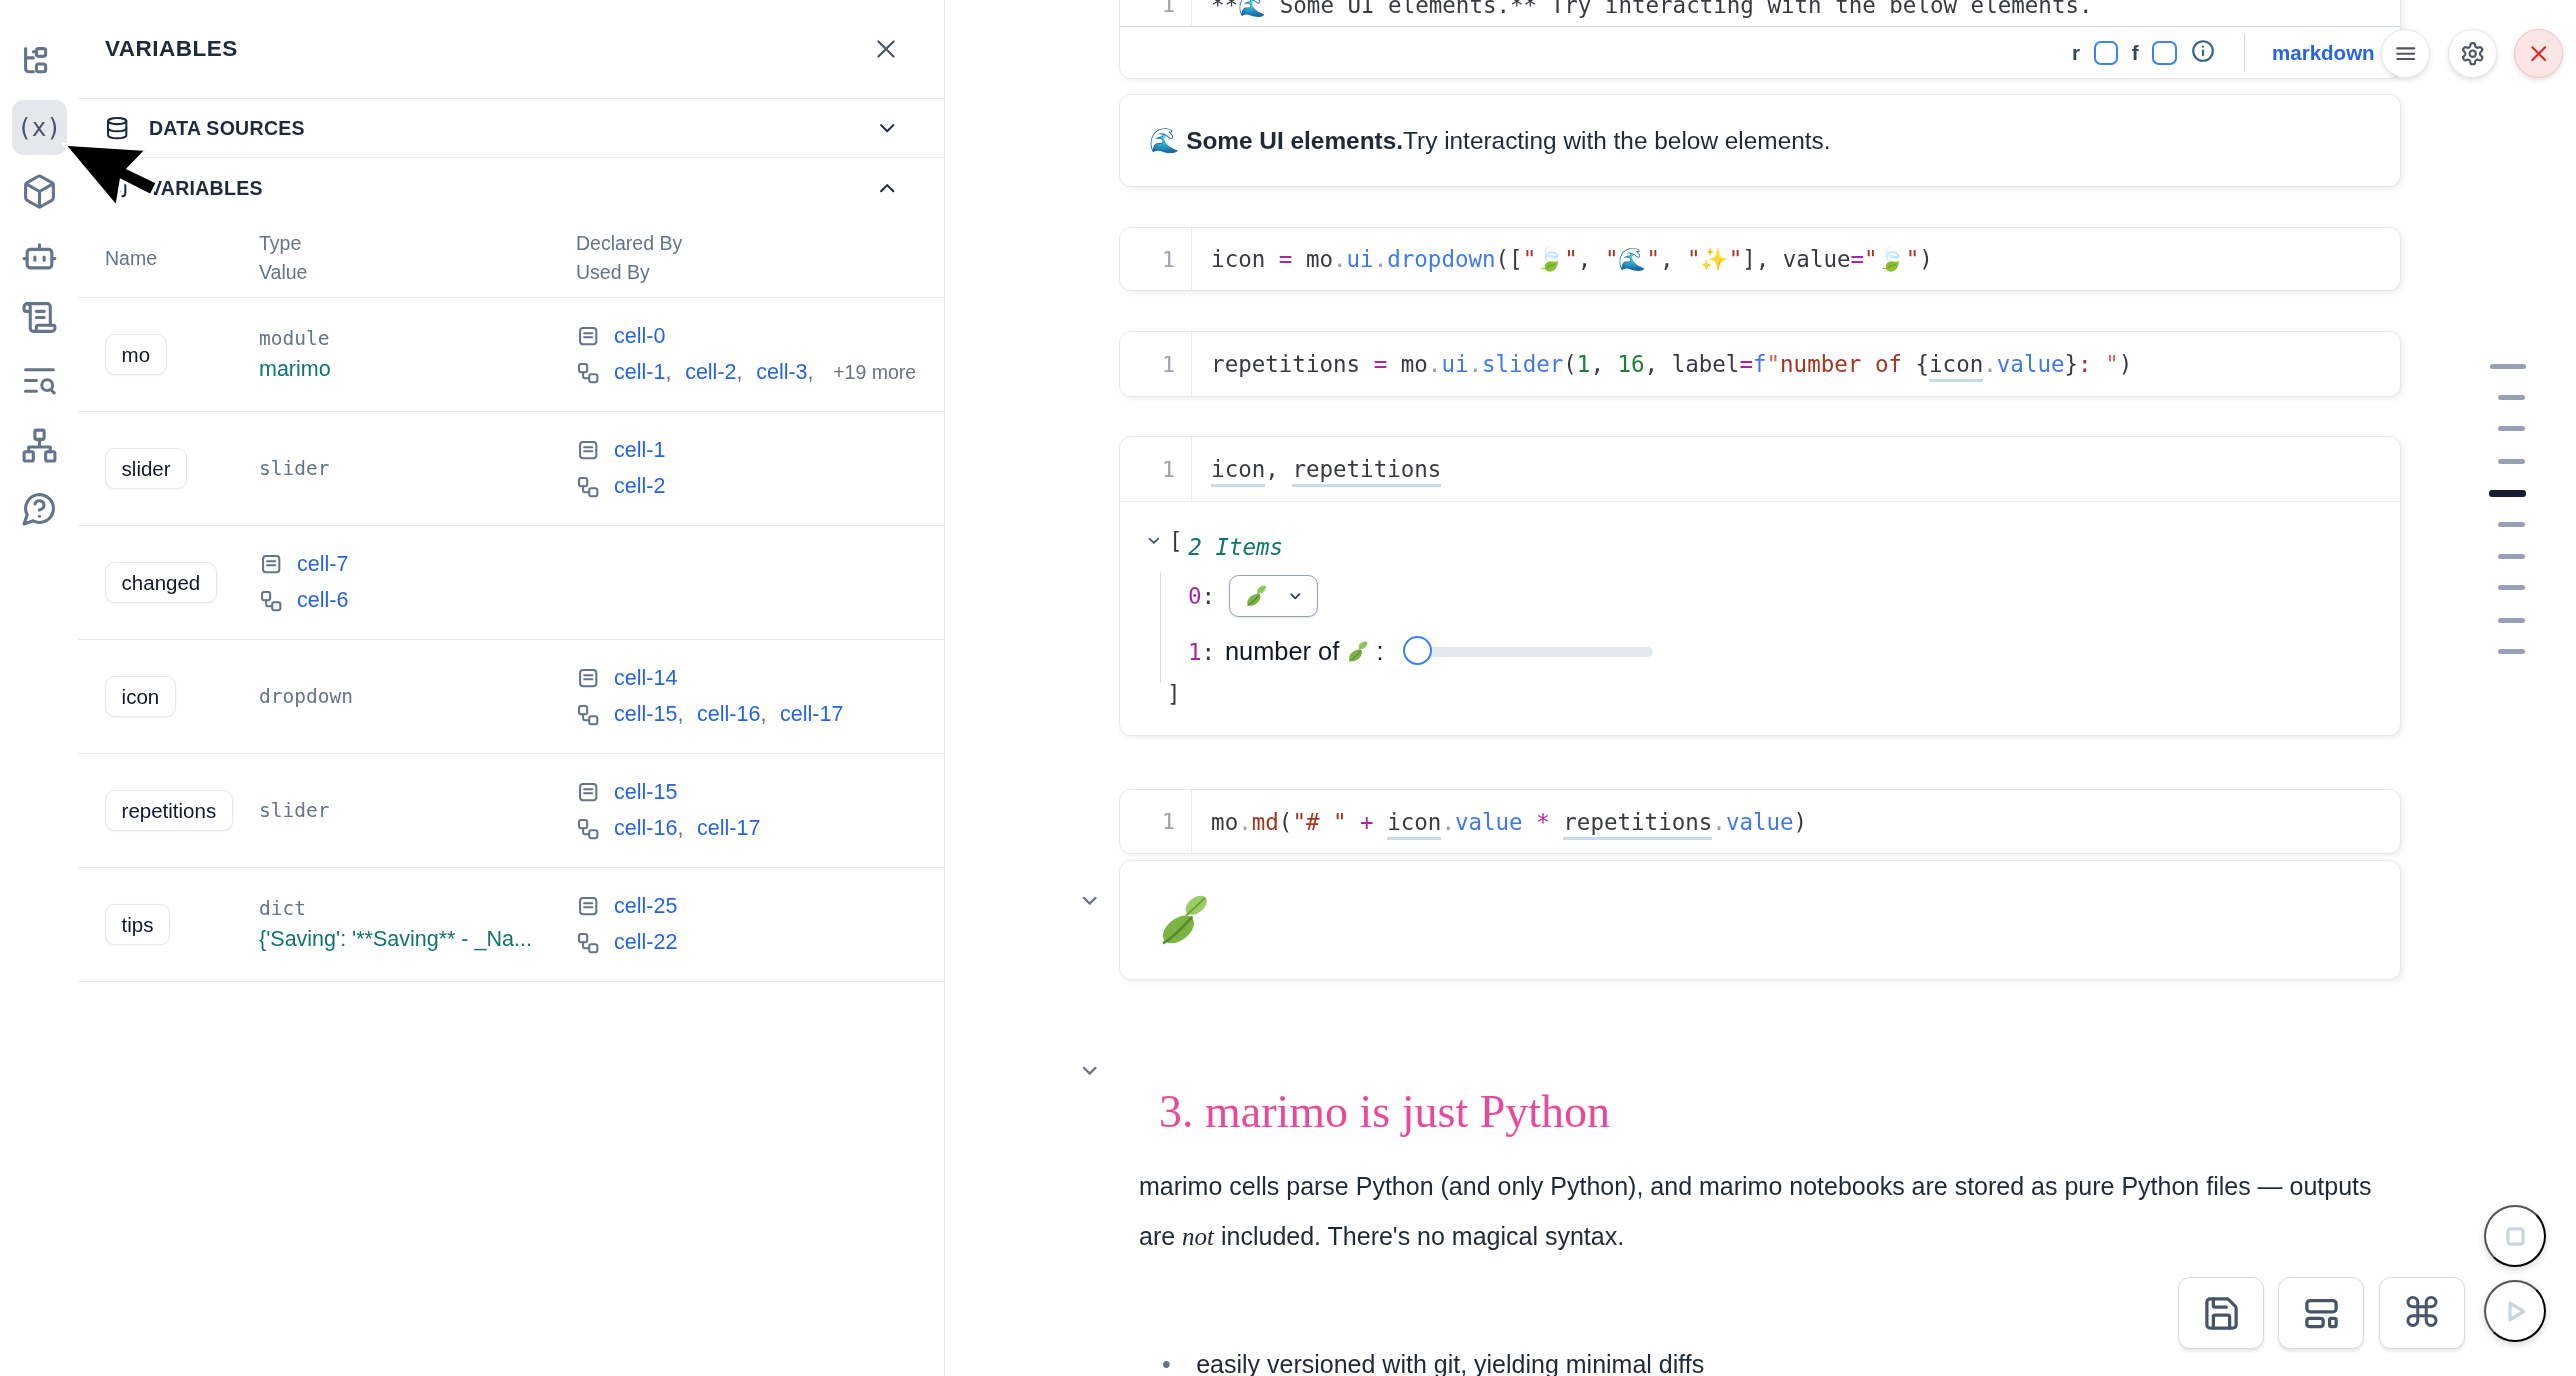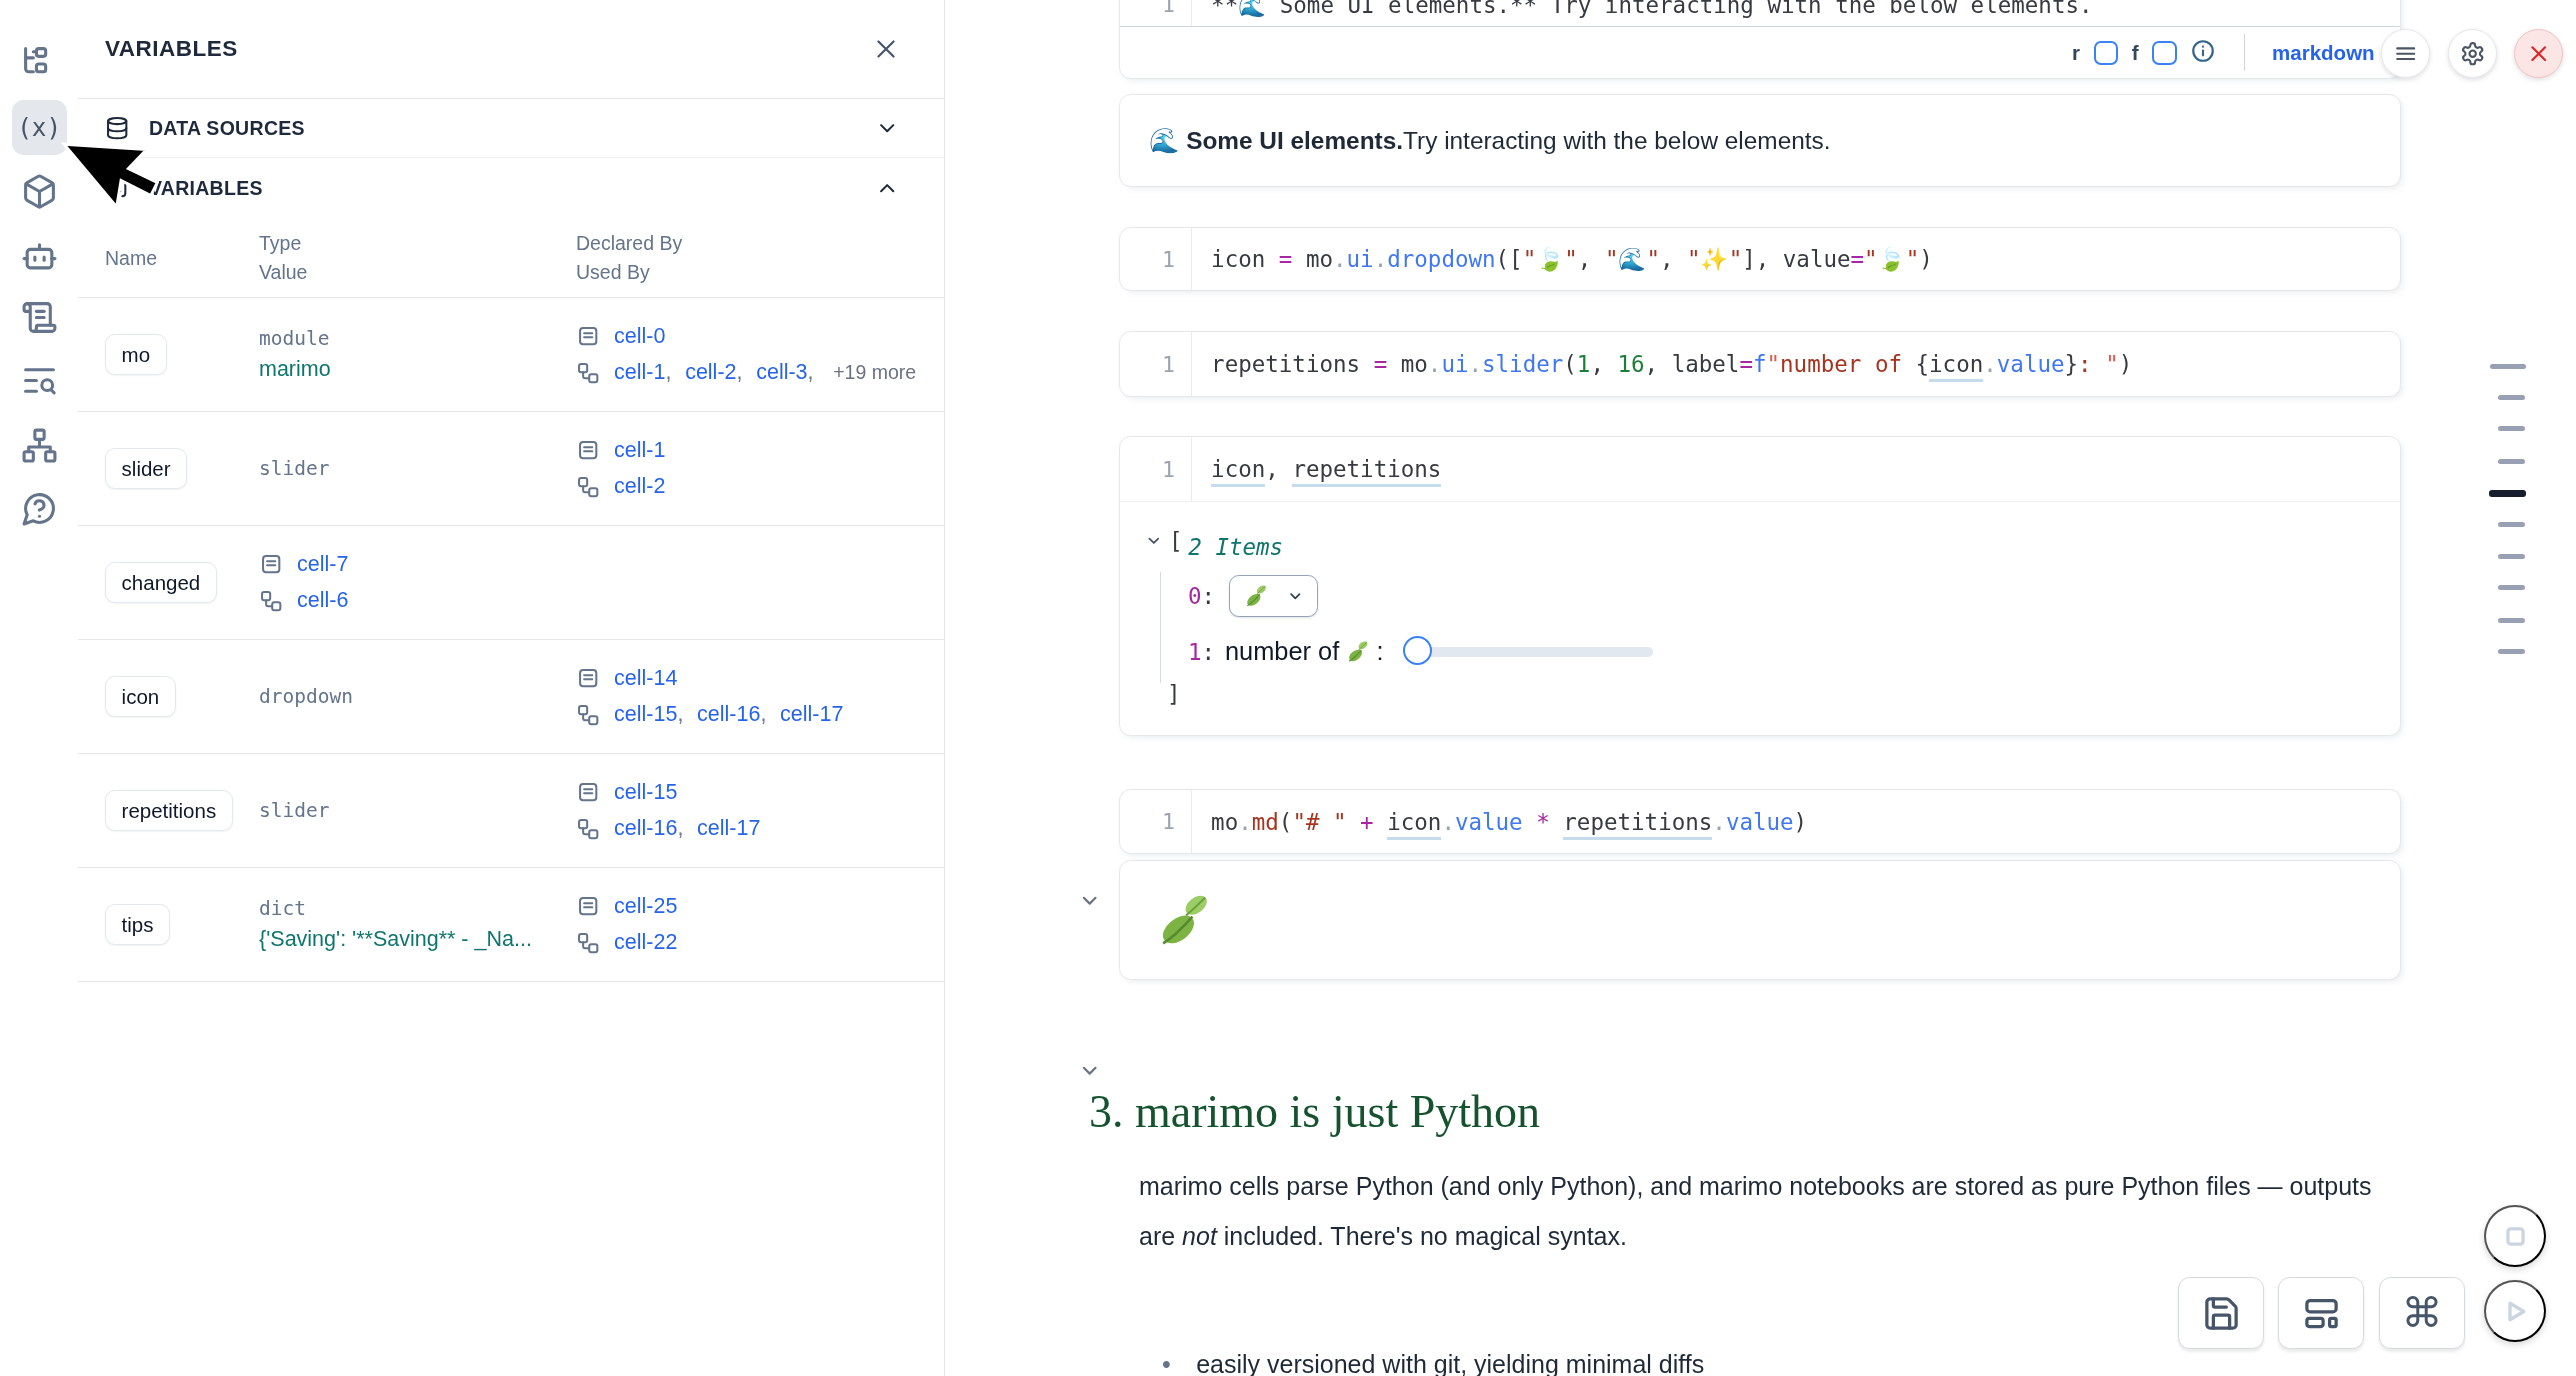--- a/index.html
+++ b/index.html
@@ -92,23 +92,23 @@
   .slider-label{font-family:"Liberation Sans",sans-serif;font-size:25.4px;color:#111827;display:inline-flex;align-items:center;gap:5.9px;}
   .uislider{position:relative;width:250px;height:31px;margin-left:9.8px;}
   .uislider .track{position:absolute;left:3.9px;top:10.7px;width:246px;height:9.8px;border-radius:4.9px;background:#e2e8f0;}
   .uislider .thumb{position:absolute;left:0;top:0;width:29px;height:29px;border-radius:50%;background:#fff;border:2.9px solid #3b82f6;box-sizing:border-box;}
 
   .leafcard{top:860px;height:120px;display:flex;align-items:center;padding-left:33px;}
 
   .outchev{position:absolute;width:23.4px;height:23.4px;}
   .outchev svg{width:23.4px;height:23.4px;stroke:#6b7280;fill:none;stroke-width:2.2;stroke-linecap:round;stroke-linejoin:round;}
 
-  .h2{position:absolute;left:1089px;top:1043px;font-family:"Liberation Serif",serif;font-weight:400;font-size:46px;color:#14532d;margin-top:42px;}
+  .h2{position:absolute;left:1159px;top:1043px;font-family:"Liberation Serif",serif;font-weight:400;font-size:46px;color:#ec4899;margin-top:42px;}
   .para{position:absolute;left:1139px;width:1260px;font-size:25px;line-height:50px;color:#1f2937;}
-  .para em{font-style:italic;}
+  .para em{font-style:italic;font-family:Liberation Serif, serif;}
   .bullet{position:absolute;left:1162px;top:1350px;display:flex;gap:25.4px;font-size:25px;color:#1f2937;}
   .bullet .dot{color:#64748b;}
 
   
   .dash{position:absolute;left:2498px;width:27px;height:4.9px;border-radius:2.9px;background:#98a1b3;}
   .dash.first{left:2490px;width:36px;}
   .dash.active{left:2489px;width:37px;height:6.8px;background:#161e2e;}
 
   
   .sqbtn{position:absolute;top:1277px;width:86px;height:72px;background:#fff;border:1px solid #d6dade;border-radius:11.7px;box-shadow:0 2.9px 2.9px rgba(0,0,0,.08);display:flex;align-items:center;justify-content:center;}

